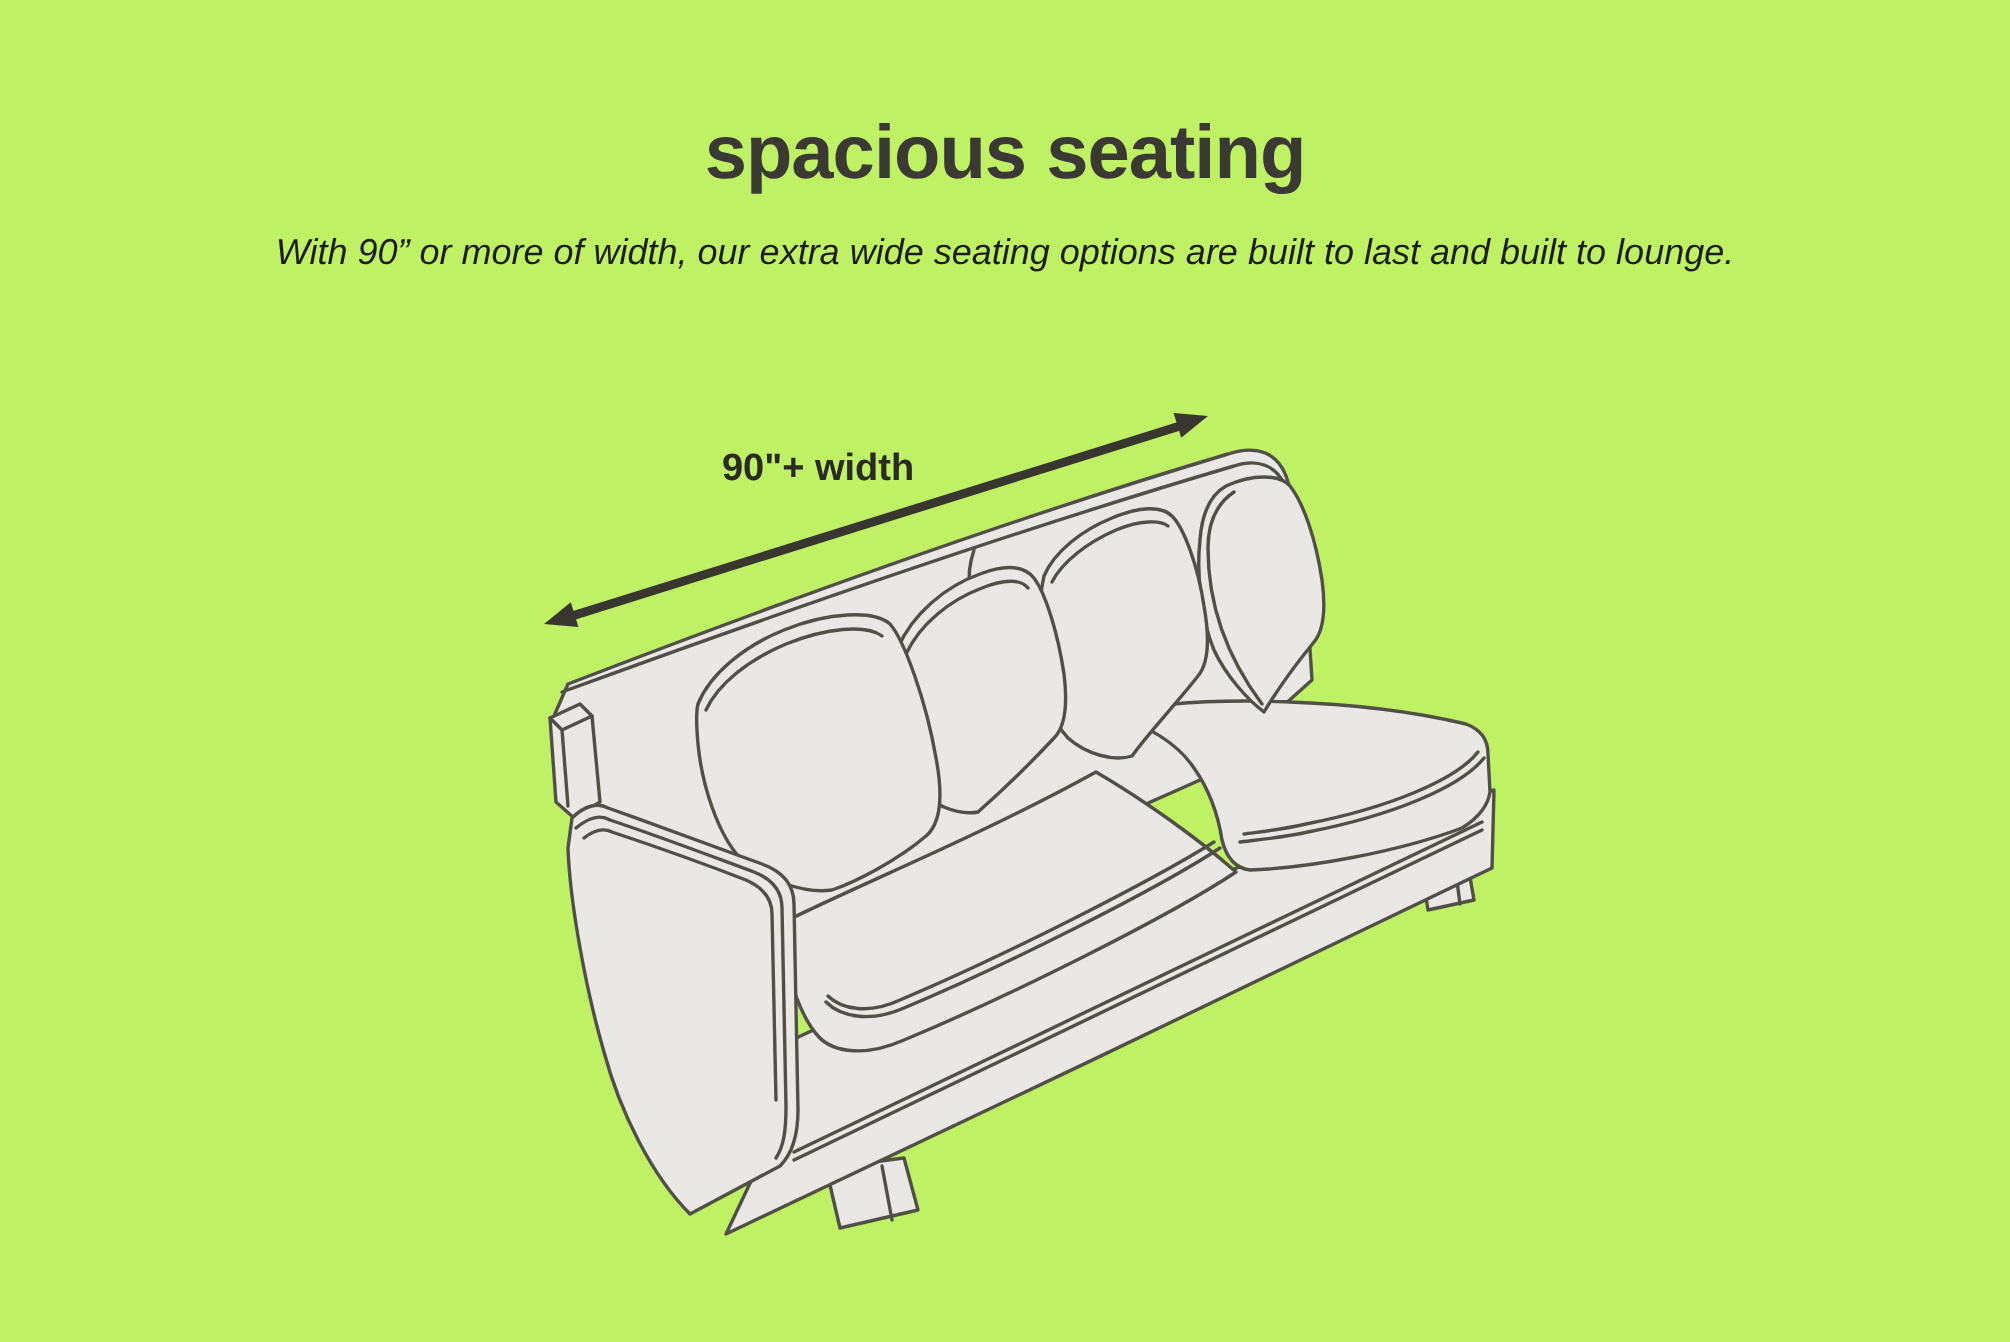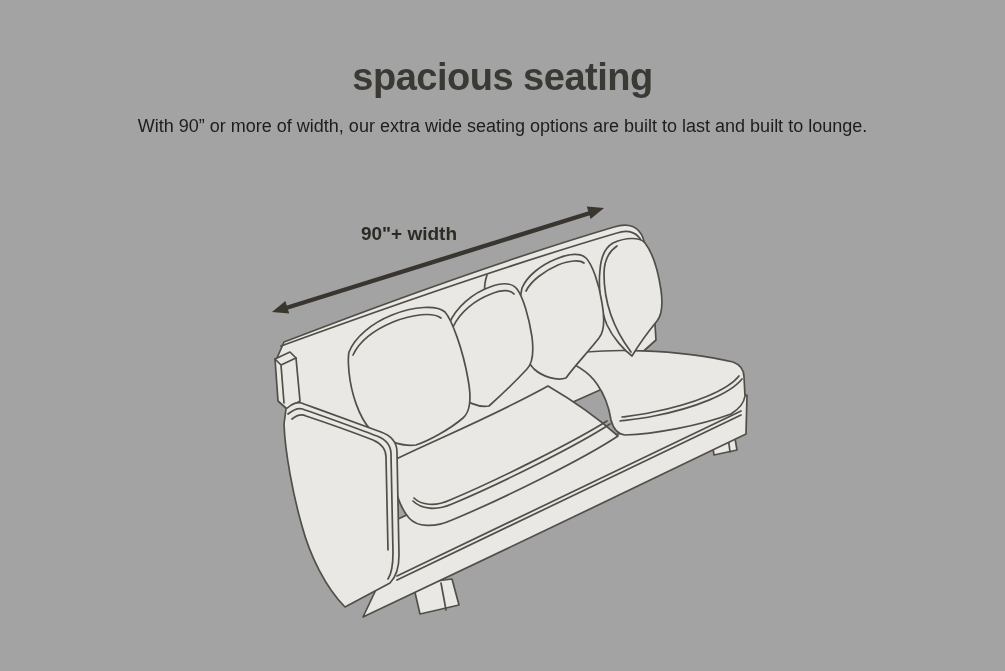--- a/index.html
+++ b/index.html
@@ -1,25 +1,25 @@
 <!DOCTYPE html>
 <html><head>
 <meta charset="utf-8">
 <style>
   html,body { margin:0; padding:0; background:#fff; }
   .page {
-    position:relative; width:1005px; height:671px; background:#a3a3a3;
+    position:relative; width:1005px; height:671px; background:#bef264;
     font-family:"Liberation Sans", sans-serif; overflow:hidden; margin:0 auto;
   }
   .header { position:absolute; top:0; left:0; width:1005px; text-align:center; }
   .title {
     margin:56px 0 0 0; font-size:38px; font-weight:700; letter-spacing:-0.5px;
     color:#3b3933;
   }
-  .subtitle { margin-top:14px; font-size:18px; line-height:26px; color:#1e1d1b; }
+  .subtitle { margin-top:14px; font-size:18px; line-height:26px; color:#1e1d1b;font-style:italic; }
   .subtitle div { white-space:nowrap; }
   svg.diagram { position:absolute; left:0; top:0; }
   .sofa-line { fill:#e9e8e4; stroke:#514f47; stroke-width:1.7;
                stroke-linejoin:round; stroke-linecap:round; }
   .pipe { fill:none; }
   .arrow-label { font-family:"Liberation Sans", sans-serif; font-size:19px;
                  font-weight:700; fill:#2b2a25; }
 </style>
 </head>
 <body>

